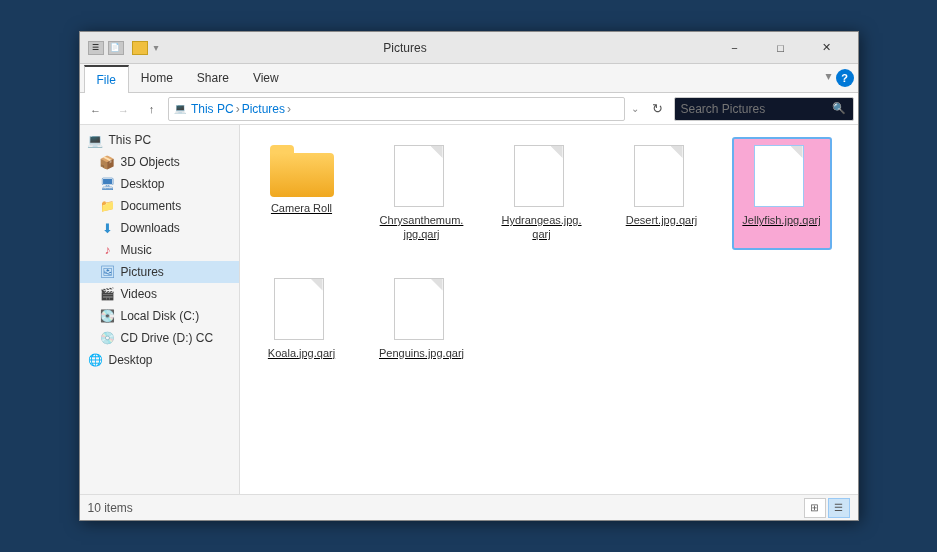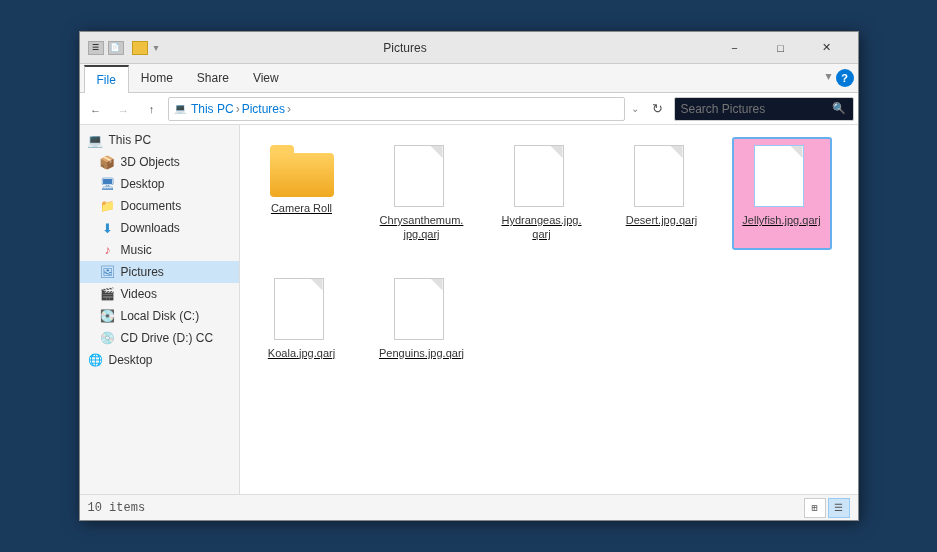--- a/index.html
+++ b/index.html
@@ -332,21 +332,20 @@
     
     .status-bar {
       height: 26px;
       background: #f5f5f5;
       border-top: 1px solid #ddd;
       display: flex;
       align-items: center;
       padding: 0 8px;
       justify-content: space-between;
       flex-shrink: 0;
-      font-family: Liberation Mono, monospace;
     }
     .status-text {
       font-size: 12px;
       color: #555;
     }
     .view-buttons {
       display: flex;
       gap: 2px;
     }
     .view-btn {

